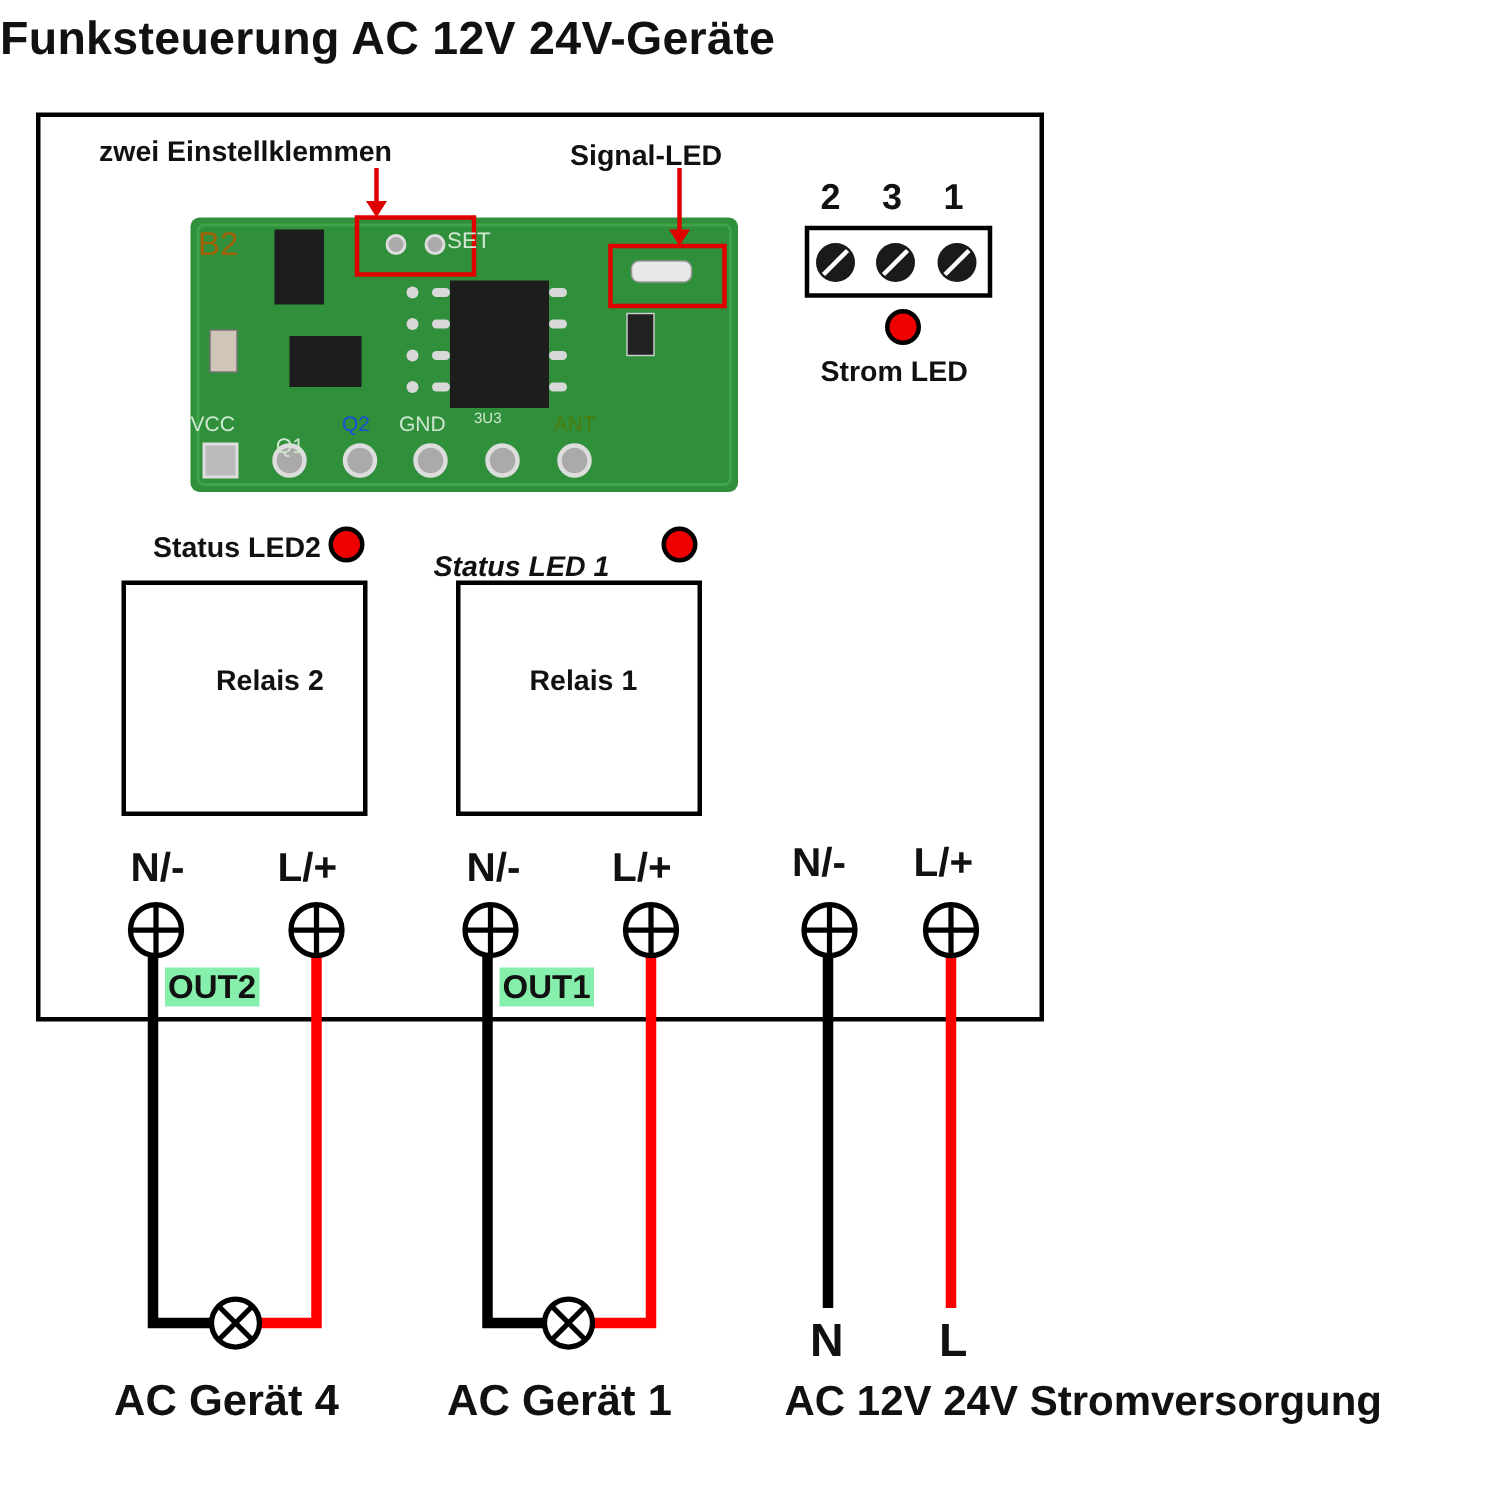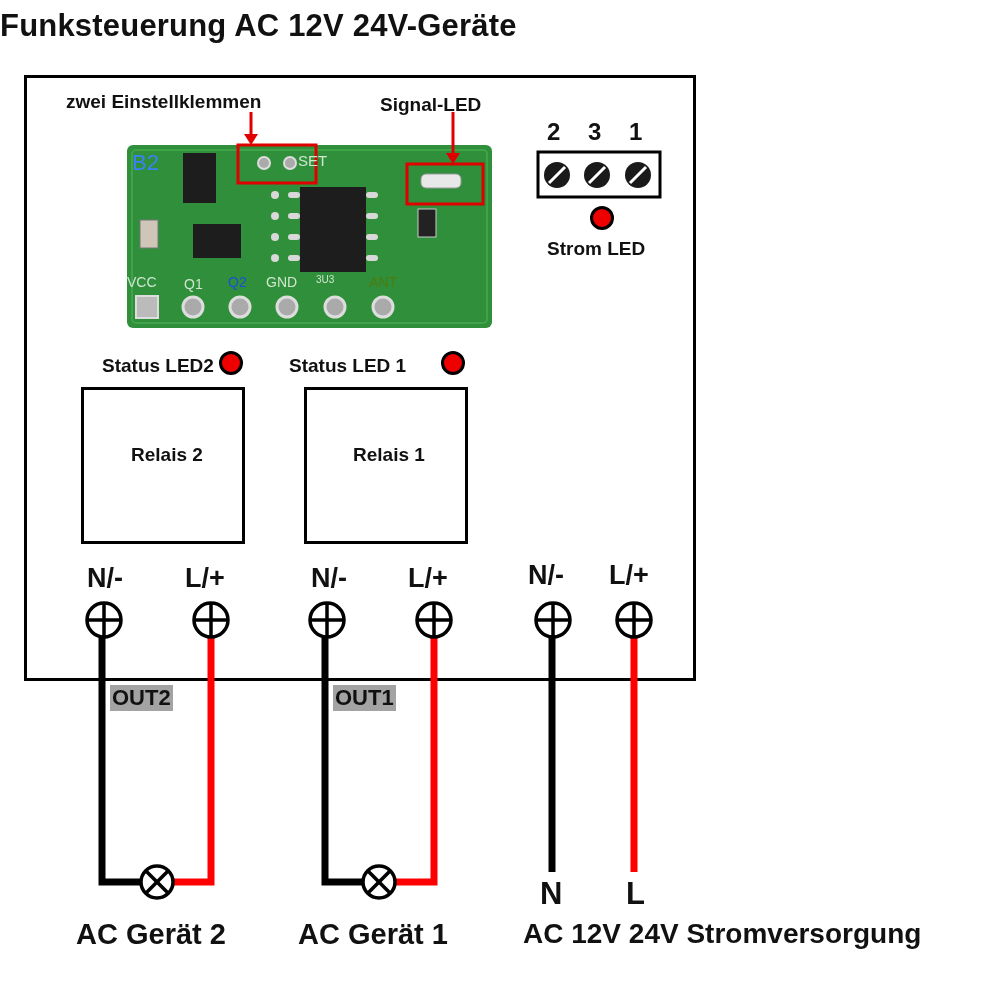--- a/index.html
+++ b/index.html
@@ -5,21 +5,21 @@
   html, body { margin:0; padding:0; background:#ffffff; }
   body { width:1000px; height:1000px; position:relative; overflow:hidden;
          font-family:"Liberation Sans", sans-serif; font-weight:bold; color:#111; }
   .abs { position:absolute; }
   .title { left:0; width:710px; top:8px; text-align:left; font-size:31px; letter-spacing:0.2px; }
   .outer-box { left:24px; top:75px; width:666px; height:600px; border:3px solid #000; box-sizing:content-box; }
   .lbl { font-size:19px; white-space:nowrap; }
   .relay { border:3px solid #000; background:#fff; }
   .relay-label { font-size:19px; }
   .term-lbl { font-size:27px; }
-  .out-lbl { font-size:22px; background:#a3a3a3; padding:0 2px;margin-top:40px; }
+  .out-lbl { font-size:22px; background:#86efac; padding:0 2px; }
   .bottom-lbl { font-size:29px; }
   .nl { font-size:31px; }
   .led { width:18px; height:18px; border-radius:50%; background:#ee0000; border:3px solid #000; }
   svg { position:absolute; left:0; top:0; overflow:visible; }
 </style>
 </head>
 <body>
 
 <div class="abs title">Funksteuerung AC 12V 24V-Geräte</div>
 
@@ -147,53 +147,53 @@
         <line x1="168" y1="871" x2="146" y2="893"></line>
       </g>
     <g>
         <circle cx="379" cy="882" r="16"></circle>
         <line x1="368" y1="871" x2="390" y2="893"></line>
         <line x1="390" y1="871" x2="368" y2="893"></line>
       </g>
   </g>
 </svg>
 
-<div class="abs" style="left:132px;top:150px;font-size:22px;color:#3b82f6;font-weight:normal;">B2</div>
+<div class="abs" style="left:132px;top:150px;font-size:22px;color:#a16207;font-weight:normal;">B2</div>
 <div class="abs" style="left:298px;top:152px;font-size:15px;color:#cfe6cf;font-weight:normal;">SET</div>
 <div class="abs" style="left:127px;top:274px;font-size:14px;color:#cfe6cf;font-weight:normal;">VCC</div>
-<div class="abs" style="left:184px;top:276px;font-size:14px;color:#cfe6cf;font-weight:normal;text-align:center;">Q1</div>
+<div class="abs" style="left:184px;top:289px;font-size:14px;color:#cfe6cf;font-weight:normal;text-align:center;">Q1</div>
 <div class="abs" style="left:228px;top:274px;font-size:14px;color:#1d4ed8;font-weight:normal;">Q2</div>
 <div class="abs" style="left:266px;top:274px;font-size:14px;color:#cfe6cf;font-weight:normal;">GND</div>
 <div class="abs" style="left:316px;top:274px;font-size:10px;color:#cfe6cf;font-weight:normal;">3U3</div>
 <div class="abs" style="left:369px;top:274px;font-size:14px;color:#4d7c0f;font-weight:normal;">ANT</div>
 
 <div class="abs" style="left:547px;top:118px;font-size:24px;">2</div>
 <div class="abs" style="left:588px;top:118px;font-size:24px;">3</div>
 <div class="abs" style="left:629px;top:118px;font-size:24px;">1</div>
 <div class="abs led" style="left:590px;top:206px;"></div>
 <div class="abs lbl" style="left:547px;top:238px;">Strom LED</div>
 
 <div class="abs lbl" style="left:66px;top:355px;margin-left:36px;">Status LED2</div>
 <div class="abs led" style="left:219px;top:351px;"></div>
-<div class="abs lbl" style="left:289px;top:355px;">Status LED 1</div>
+<div class="abs lbl" style="left:289px;top:368px;font-style:italic;">Status LED 1</div>
 <div class="abs led" style="left:441px;top:351px;"></div>
 
 <div class="abs relay" style="left:81px;top:387px;width:158px;height:151px;"></div>
-<div class="abs relay-label" style="left:131px;top:444px;">Relais 2</div>
+<div class="abs relay-label" style="left:144px;top:444px;">Relais 2</div>
 <div class="abs relay" style="left:304px;top:387px;width:158px;height:151px;"></div>
 <div class="abs relay-label" style="left:353px;top:444px;">Relais 1</div>
 
 <div class="abs term-lbl" style="left:87px;top:563px;">N/-</div>
 <div class="abs term-lbl" style="left:185px;top:563px;">L/+</div>
 <div class="abs term-lbl" style="left:311px;top:563px;">N/-</div>
 <div class="abs term-lbl" style="left:408px;top:563px;">L/+</div>
 <div class="abs term-lbl" style="left:528px;top:560px;">N/-</div>
 <div class="abs term-lbl" style="left:609px;top:560px;">L/+</div>
 
 <div class="abs out-lbl" style="left:110px;top:645px;">OUT2</div>
 <div class="abs out-lbl" style="left:333px;top:645px;">OUT1</div>
 
 <div class="abs nl" style="left:540px;top:876px;">N</div>
 <div class="abs nl" style="left:626px;top:876px;">L</div>
 
-<div class="abs bottom-lbl" style="left:76px;top:918px;">AC Gerät 2</div>
+<div class="abs bottom-lbl" style="left:76px;top:918px;">AC Gerät 4</div>
 <div class="abs bottom-lbl" style="left:298px;top:918px;">AC Gerät 1</div>
 <div class="abs bottom-lbl" style="left:523px;top:918px;font-size:28px;">AC 12V 24V Stromversorgung</div>
 
 </body></html>

